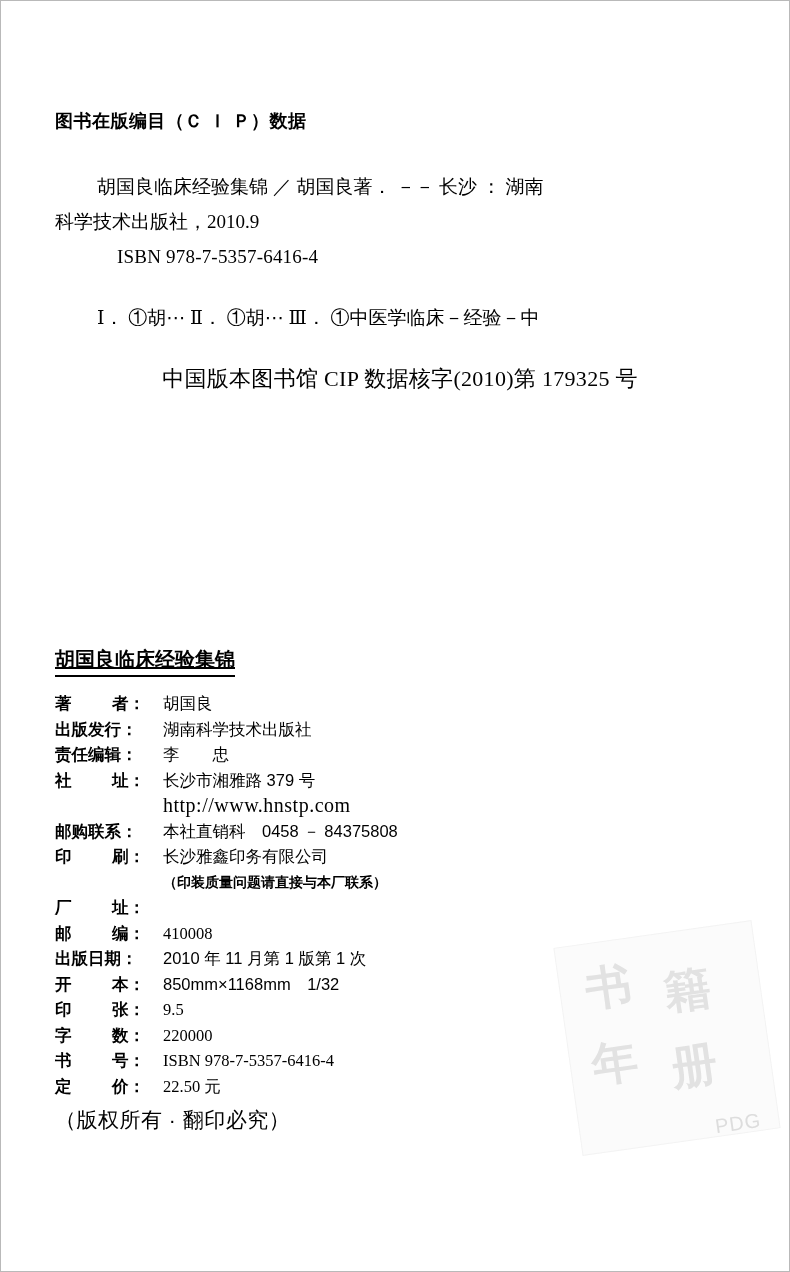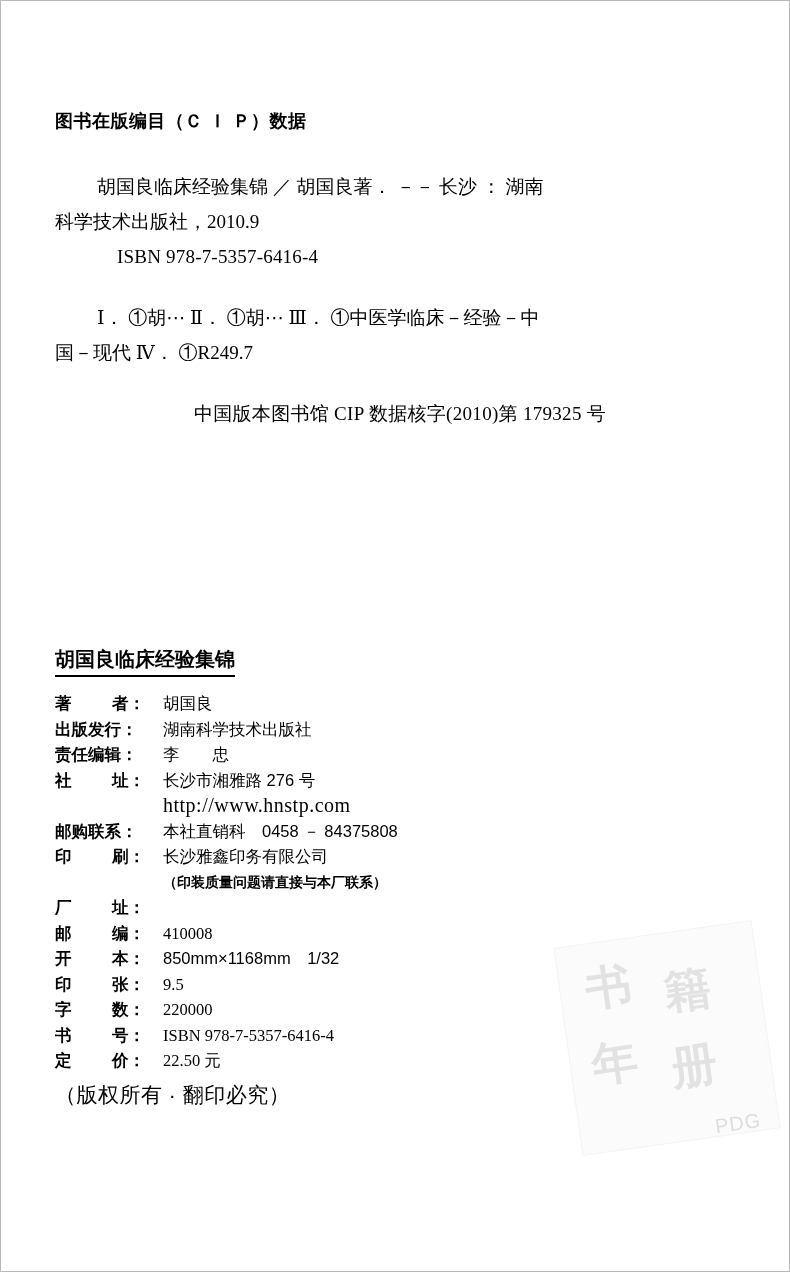--- a/index.html
+++ b/index.html
@@ -50,21 +50,21 @@
   .cip-para.noindent { text-indent: 0; }
   .cip-isbn {
     margin: 0;
     text-indent: 62px;
     letter-spacing: 0.2px;
   }
   .cip-gap { height: 30px; }
   .cip-center {
     margin: 30px 0 0 0;
     text-align: center;
-    font-size: 19px;
+    font-size: 22px;
     letter-spacing: 0.3px;
   }
   .mono {
     font-family: "Liberation Serif", "DejaVu Serif", serif;
   }
 
   
   .colophon {
     position: absolute;
     left: 54px;
@@ -72,20 +72,21 @@
     width: 690px;
   }
   .colophon-title {
     font-family: "Liberation Sans", "DejaVu Sans", sans-serif;
     font-weight: bold;
     font-size: 20px;
     display: inline-block;
     border-bottom: 2px solid #000;
     padding-bottom: 2px;
     margin: 0 0 14px 0;
+    text-decoration: underline;
   }
   .rows {
     font-size: 16.5px;
     line-height: 25.5px;
   }
   .row {
     display: flex;
     align-items: baseline;
     white-space: nowrap;
   }
@@ -185,21 +186,20 @@
     <div class="cip-title">图书在版编目（Ｃ Ｉ Ｐ）数据</div>
 
     <div class="cip-body">
       <p class="cip-para">胡国良临床经验集锦 ／ 胡国良著． －－ 长沙 ： 湖南</p>
       <p class="cip-para noindent">科学技术出版社，2010.9</p>
       <p class="cip-isbn mono">ISBN 978-7-5357-6416-4</p>
 
       <div class="cip-gap"></div>
 
       <p class="cip-para">Ⅰ． ①胡⋯ Ⅱ． ①胡⋯ Ⅲ． ①中医学临床－经验－中</p>
-      <p class="cip-para noindent">国－现代 Ⅳ． ①R249.7</p>
 
       <p class="cip-center">中国版本图书馆 CIP 数据核字(2010)第 179325 号</p>
     </div>
   </div>
 
   <div class="colophon">
     <div class="colophon-title">胡国良临床经验集锦</div>
 
     <div class="rows">
 
@@ -219,21 +219,21 @@
       <div class="row">
         <span class="label">责任编辑：</span>
         <span class="value">李　　忠</span>
       </div>
 
       <div class="row">
         <span class="label spread">
           <span>社</span>
             <span>址：</span>
         </span>
-        <span class="value">长沙市湘雅路 276 号</span>
+        <span class="value">长沙市湘雅路 379 号</span>
       </div>
 
       <div class="url">http://www.hnstp.com</div>
 
       <div class="row">
         <span class="label">邮购联系：</span>
         <span class="value">本社直销科　0458 － 84375808</span>
       </div>
 
       <div class="row">
@@ -254,20 +254,24 @@
       </div>
 
       <div class="row">
         <span class="label spread">
           <span>邮</span>
             <span>编：</span>
         </span>
         <span class="value serif">410008</span>
       </div>
 
+      <div class="row">
+        <span class="label">出版日期：</span>
+        <span class="value">2010 年 11 月第 1 版第 1 次</span>
+      </div>
 
       <div class="row">
         <span class="label spread">
           <span>开</span>
             <span>本：</span>
         </span>
         <span class="value">850mm×1168mm　1/32</span>
       </div>
 
       <div class="row">

